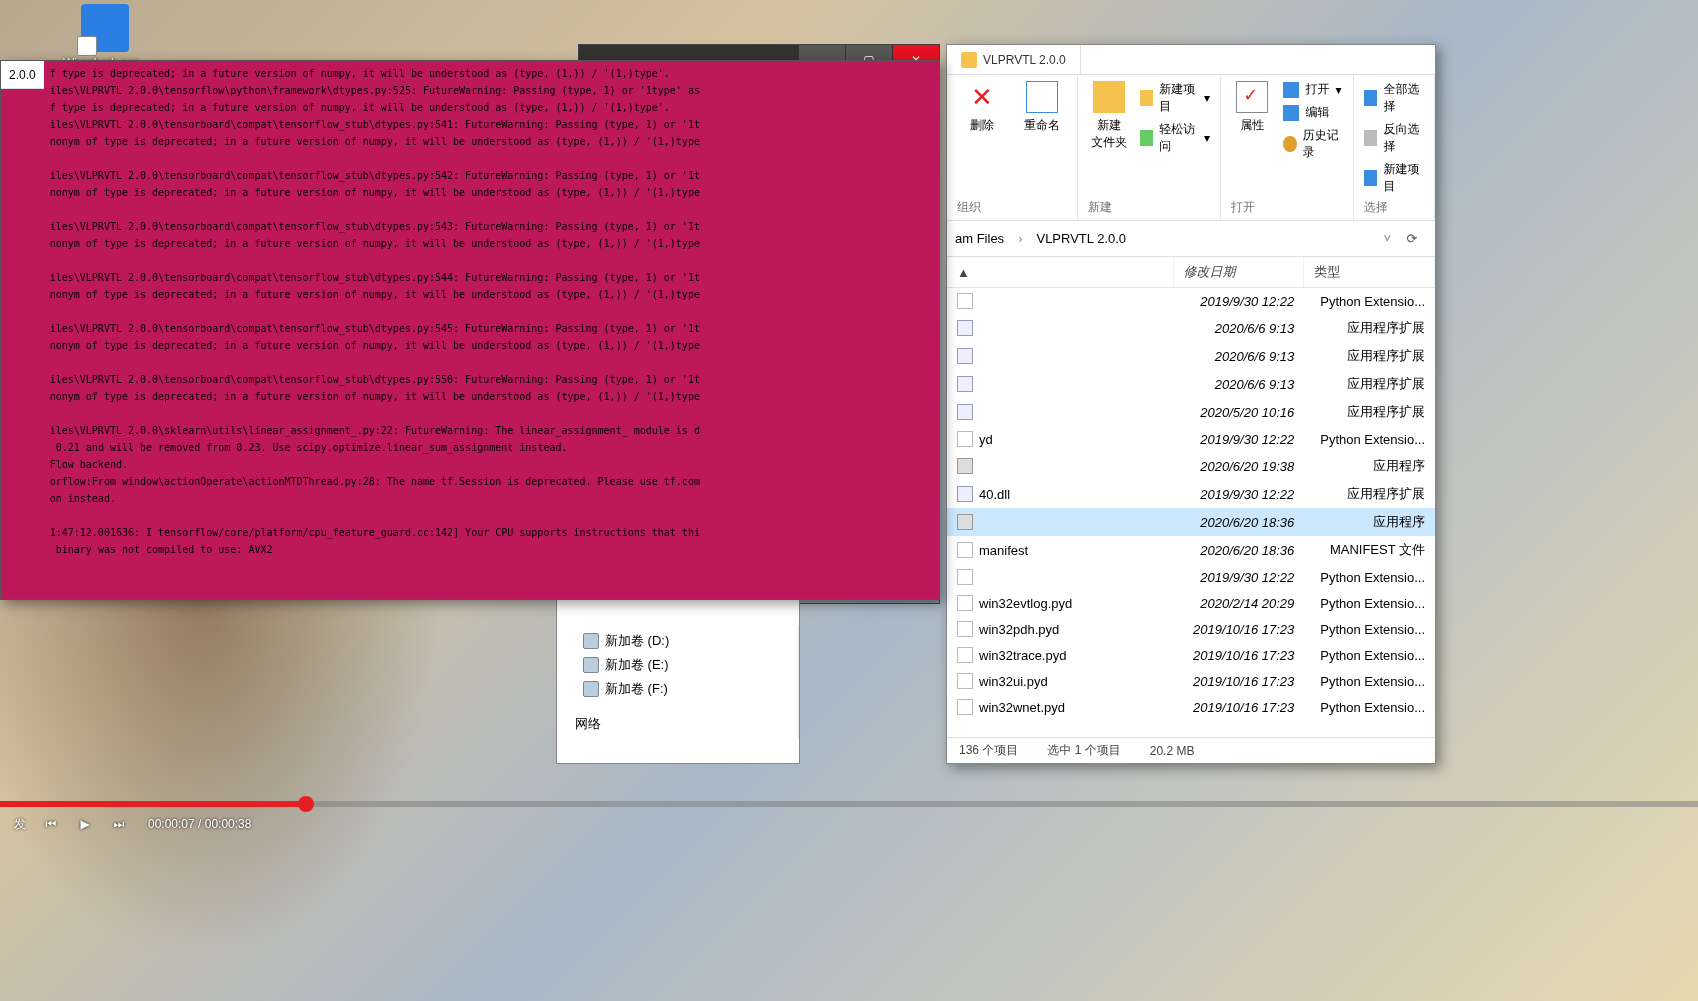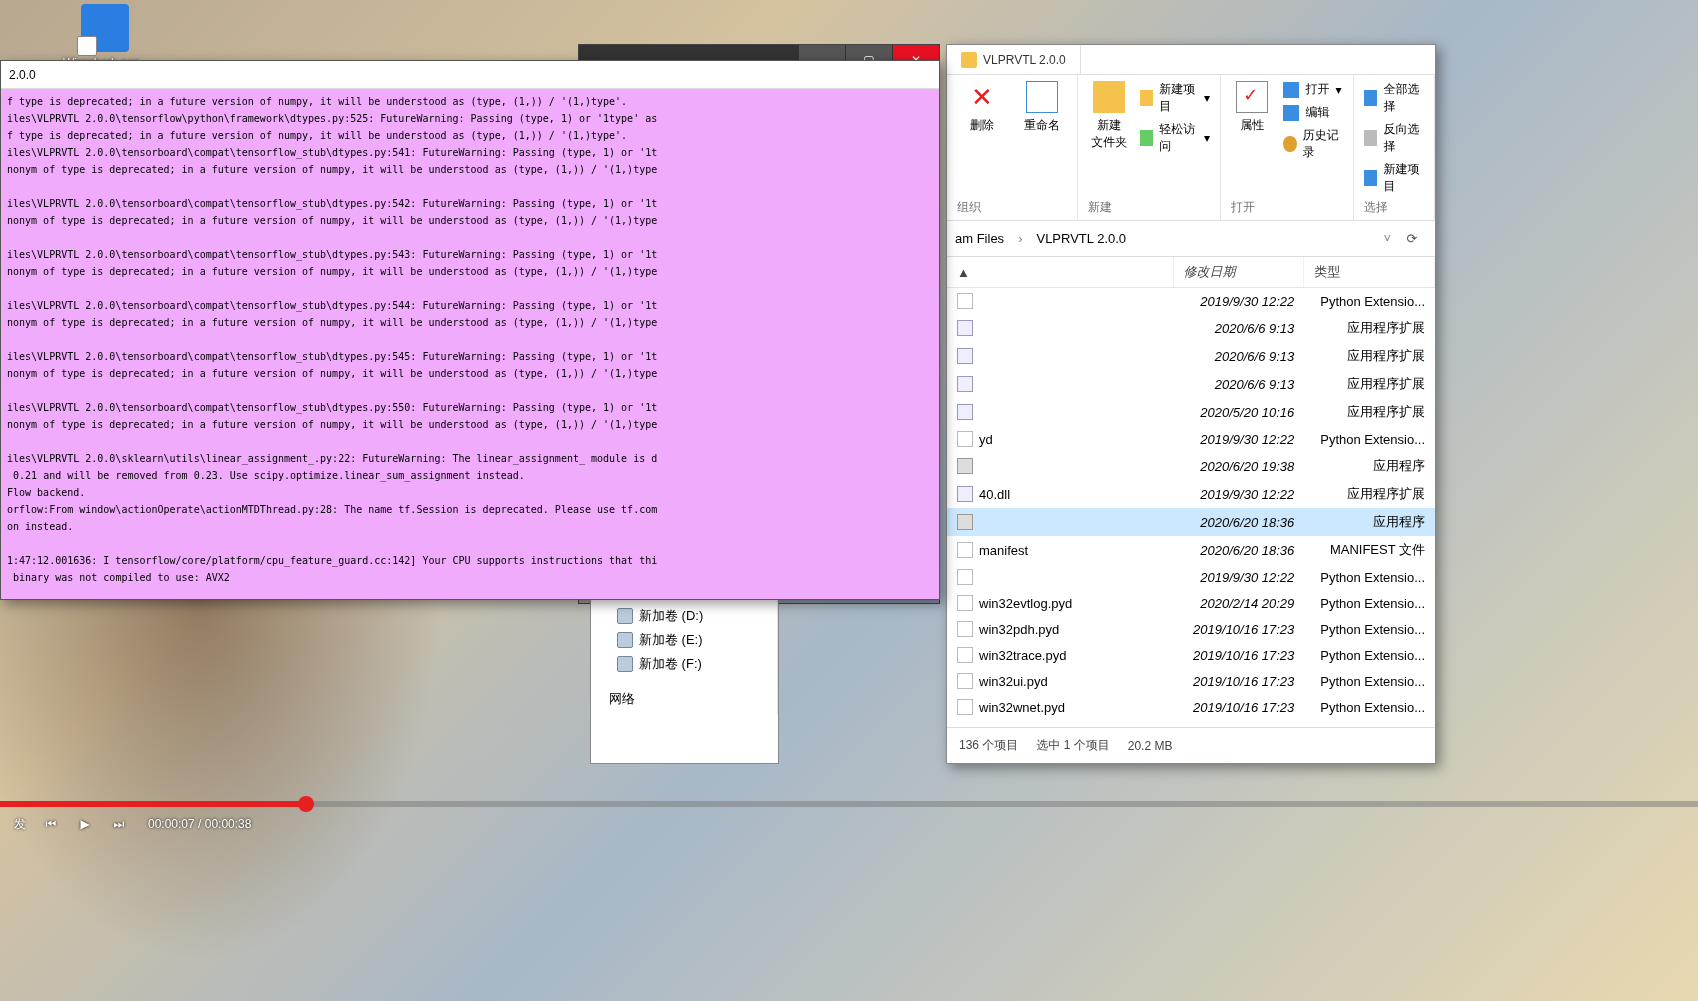--- a/index.html
+++ b/index.html
@@ -18,22 +18,22 @@
 }
 
 
 .shortcut { position: absolute; top: 0; left: 60px; width: 90px; text-align: center; color: #fff; font-size: 12px; text-shadow: 0 0 3px #000; }
 .shortcut .ic { width: 48px; height: 48px; margin: 4px auto; background: #2a7de1; border-radius: 4px; position: relative; }
 .shortcut .ic::after { content: ""; position: absolute; left: -4px; bottom: -4px; width: 18px; height: 18px; background: #fff; border: 1px solid #888; border-radius: 2px; }
 
 
 .console {
   position: absolute; top: 60px; left: 0; width: 940px; height: 540px;
-  background: #f0abfc; border: 1px solid #555; box-shadow: 4px 4px 12px rgba(0,0,0,.4);
-  display: flex; flex-direction: column;
+  background: #be185d; border: 1px solid #555; box-shadow: 4px 4px 12px rgba(0,0,0,.4);
+  display: flex; flex-direction: row;
 }
 .console-title {
   height: 28px; background: #fff; border-bottom: 1px solid #ddd;
   display: flex; align-items: center; padding: 0 8px; font-size: 12px;
 }
 .console-body {
   flex: 1; overflow: auto; padding: 4px 6px;
   font-family: "NSimSun", "Consolas", monospace; font-size: 10px;
   line-height: 17px; color: #000; white-space: pre-wrap; word-break: break-all;
 }
@@ -109,22 +109,22 @@
   display:flex; align-items:center; padding: 2px 0;
 }
 .fl-row.selected { background:#cce8ff; }
 .fl-row .cell { padding: 3px 10px; overflow:hidden; white-space:nowrap; text-overflow:ellipsis; }
 .c-name { width: 300px; display:flex; align-items:center; gap:6px; }
 .c-date { width: 170px; font-style: italic; }
 .c-type { width: 170px; }
 .ficn { width:16px; height:16px; display:inline-block; }
 
 .statusbar {
-  height: 36px; border-top:1px solid #ddd;
-  display:flex; align-items:center; padding:0 12px; gap:18px;
+  height: 26px; border-top:1px solid #ddd;
+  display:flex; align-items:center; padding:0 12px; gap:29px;
   font-size:12px; color:#444;
 }
 
 
 .player {
   position:absolute; left:0; right:0; bottom:140px; height:60px;
 }
 .seek { height:6px; background: rgba(120,120,120,.5); position:relative; }
 .seek .prog { height:100%; background:#e62020; }
 .seek .thumb { position:absolute; top:-5px; width:16px; height:16px; border-radius:50%; background:#e62020; }
@@ -438,21 +438,21 @@
     </div>
   </div>
 
   <div class="statusbar">
     <span>136 个项目</span>
     <span>选中 1 个项目</span>
     <span>20.2 MB</span>
   </div>
 </div>
 
-<div class="explorer" style="left:590px; top:600px; width:189px; height:164px; border-top:none; box-shadow:none; z-index:4;">
+<div class="explorer" style="left:556px; top:600px; width:244px; height:164px; border-top:none; box-shadow:none; z-index:4;justify-content:center;">
   <div class="navpane" style="width:100%;">
     <div class="nav-item">
       <span class="dicn i-drive"></span>
       <span>新加卷 (D:)</span>
     </div>
     <div class="nav-item">
       <span class="dicn i-drive"></span>
       <span>新加卷 (E:)</span>
     </div>
     <div class="nav-item">

